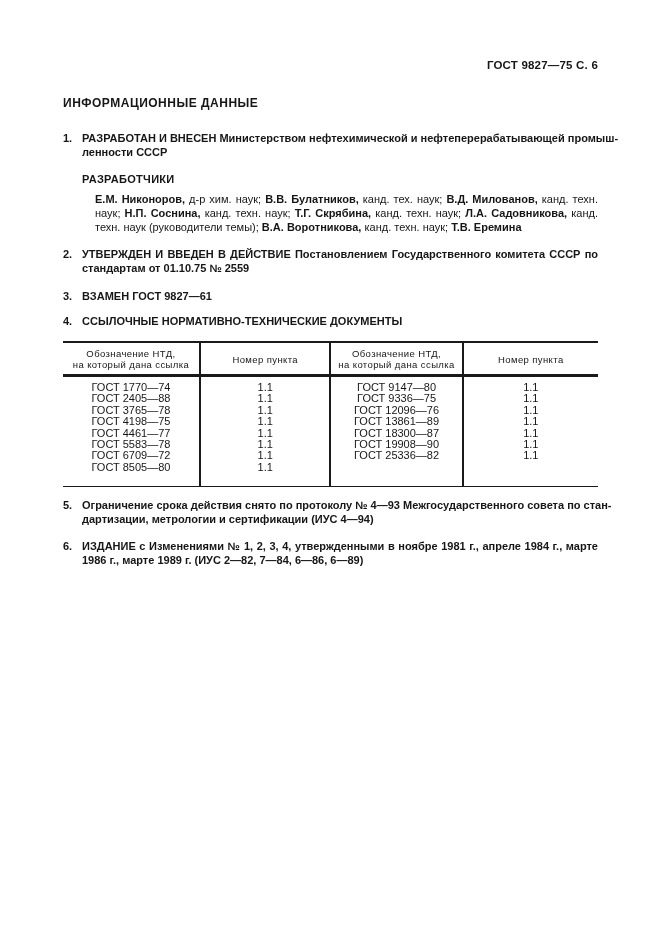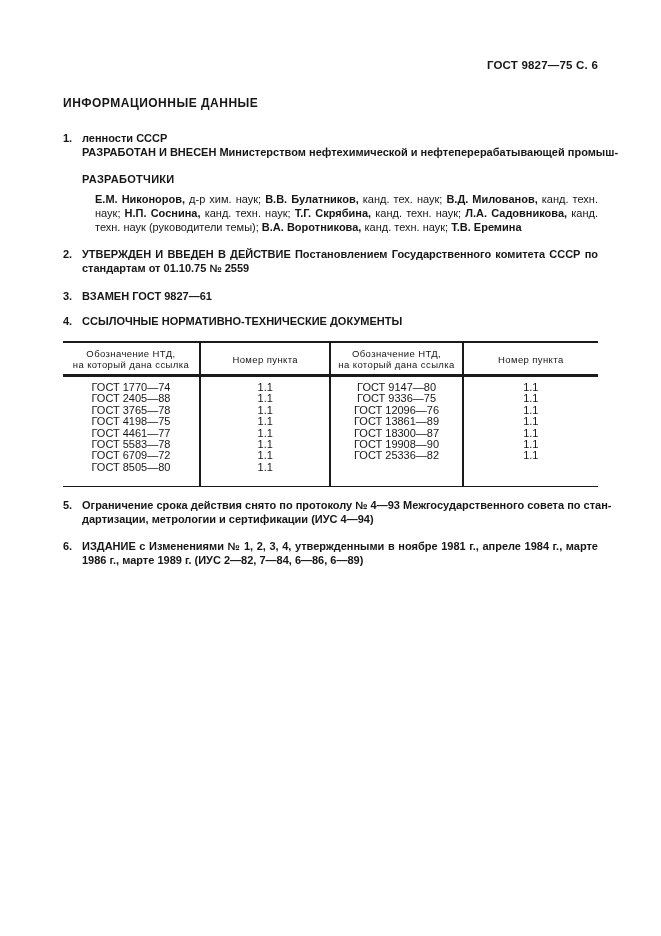--- a/index.html
+++ b/index.html
@@ -95,22 +95,22 @@
 <div class="page">
   <div class="content">
 
     <div class="running-head">ГОСТ 9827—75 С. 6</div>
 
     <div class="doc-title">ИНФОРМАЦИОННЫЕ ДАННЫЕ</div>
 
     <div class="item item-1">
       <span class="num">1.</span>
       <div class="body">
+        <div class="line j">РАЗРАБОТАН И ВНЕСЕН Министерством нефтехимической и нефтеперерабатывающей промыш-</div>
         <div class="line">ленности СССР</div>
-        <div class="line j">РАЗРАБОТАН И ВНЕСЕН Министерством нефтехимической и нефтеперерабатывающей промыш-</div>
       </div>
     </div>
 
     <div class="dev-heading">РАЗРАБОТЧИКИ</div>
 
     <div class="devs" id="devs">
         <div class="line j"><span class="b">Е.М. Никоноров,</span><span> д-р хим. наук; </span><span class="b">В.В. Булатников,</span><span> канд. тех. наук; </span><span class="b">В.Д. Милованов,</span><span> канд. техн.</span></div>
         <div class="line j"><span>наук; </span><span class="b">Н.П. Соснина,</span><span> канд. техн. наук; </span><span class="b">Т.Г. Скрябина,</span><span> канд. техн. наук; </span><span class="b">Л.А. Садовникова,</span><span> канд.</span></div>
         <div class="line"><span>техн. наук (руководители темы); </span><span class="b">В.А. Воротникова,</span><span> канд. техн. наук; </span><span class="b">Т.В. Еремина</span></div>
       </div>

